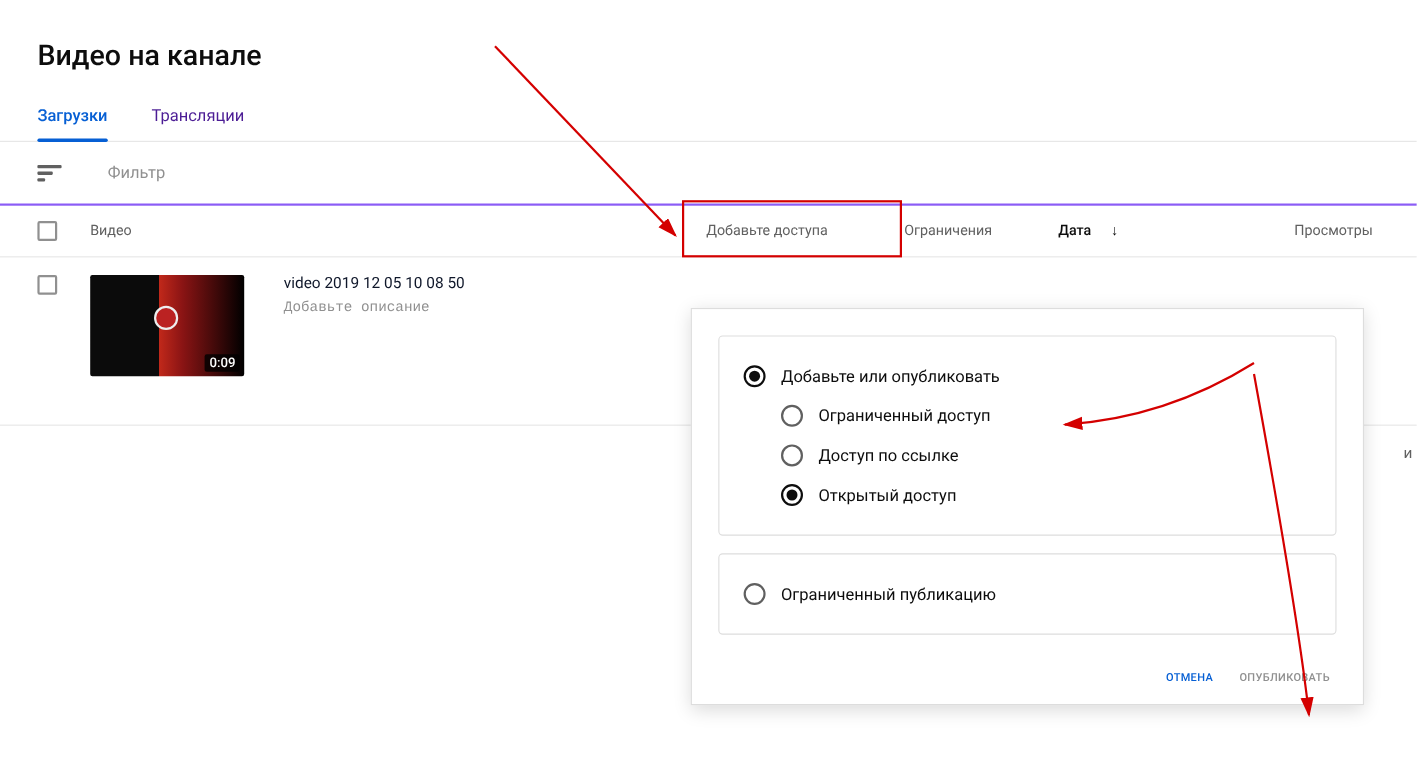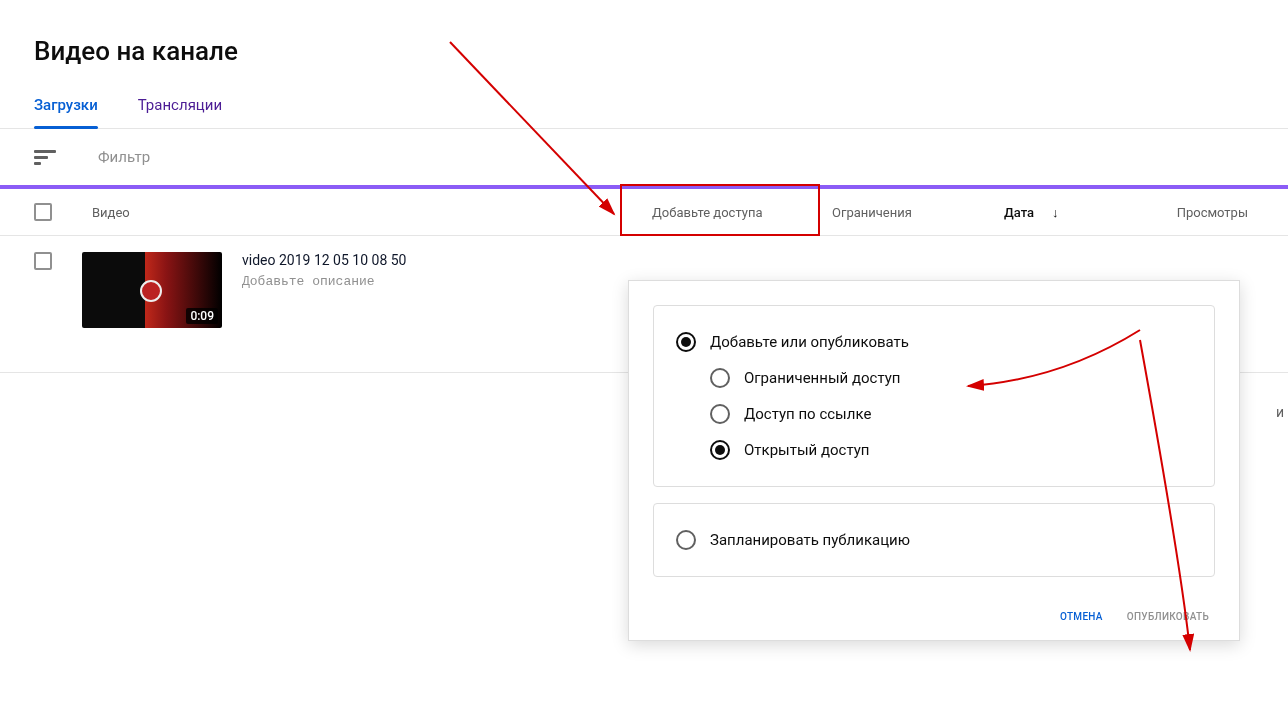--- a/index.html
+++ b/index.html
@@ -40,21 +40,21 @@
     position: absolute;
     left: 0; right: 0; bottom: -1px;
     height: 3px;
     background: #065fd4;
     border-radius: 2px;
   }
   .filter-row {
     display: flex;
     align-items: center;
     padding: 16px 0 16px 34px;
-    border-bottom: 4px solid #8b5cf6;
+    border-bottom: 2px solid #8b5cf6;
   }
   .filter-icon {
     width: 24px; height: 24px;
     display: flex; flex-direction: column;
     justify-content: center; align-items: flex-start;
     gap: 3px;
     margin-right: 40px;
   }
   .filter-icon span { display: block; height: 3px; background: #606060; border-radius: 1px; }
   .filter-icon span:nth-child(1){ width: 22px; }
@@ -71,47 +71,47 @@
     color: #606060;
     position: relative;
   }
   .checkbox {
     width: 18px; height: 18px;
     border: 2px solid #909090;
     border-radius: 2px;
     margin-right: 30px;
     cursor: pointer;
   }
-  .col-video { flex: 0 0 560px; margin-left: 10px; }
+  .col-video { flex: 0 0 560px; }
   .col-visibility { flex: 0 0 180px; text-align: left; }
   .col-restrictions { flex: 0 0 140px; }
-  .col-date { flex: 0 0 120px; font-weight: 500; color: #0d0d0d; display:flex; align-items:center; gap:18px;margin-left:32px; }
+  .col-date { flex: 0 0 120px; font-weight: 500; color: #0d0d0d; display:flex; align-items:center; gap:18px; }
   .col-views { margin-left: auto; padding-right: 6px; }
 
   .highlight-box {
     position: absolute;
     border: 2px solid #d40000;
     pointer-events: none;
   }
   .hl-header {
     top: -5px; left: 620px; width: 200px; height: 52px;
   }
 
   .video-row {
     display: flex;
     align-items: flex-start;
     padding: 16px 34px 44px 34px;
     border-bottom: 1px solid #e5e5e5;
   }
   .thumb {
-    width: 140px; height: 76px;
+    width: 140px; height: 92px;
     background: linear-gradient(90deg,#0b0b0b 0%,#0b0b0b 45%,#c0281a 45%,#8a1414 60%,#000 100%);
     position: relative;
     border-radius: 2px;
-    margin-right: 20px;
+    margin-right: 36px;
   }
   .thumb .circle {
     position:absolute; left:58px; top:28px;
     width:22px; height:22px; border-radius:50%;
     background:#b22; border:2px solid #eee;
   }
   .thumb .duration {
     position:absolute; right:4px; bottom:4px;
     background: rgba(0,0,0,.8); color:#fff;
     font-size:12px; padding:1px 4px; border-radius:2px;
@@ -238,21 +238,21 @@
       <span>Доступ по ссылке</span>
     </div>
     <div class="opt-row sub">
       <div class="radio selected"></div>
       <span>Открытый доступ</span>
     </div>
   </div>
   <div class="option-group">
     <div class="opt-row">
       <div class="radio"></div>
-      <span>Запланировать публикацию</span>
+      <span>Ограниченный публикацию</span>
     </div>
   </div>
   <div class="footer-buttons">
     <span class="btn-text primary">ОТМЕНА</span>
     <span class="btn-text">ОПУБЛИКОВАТЬ</span>
   </div>
 </div>
 
 <svg class="arrows">
   <defs>

